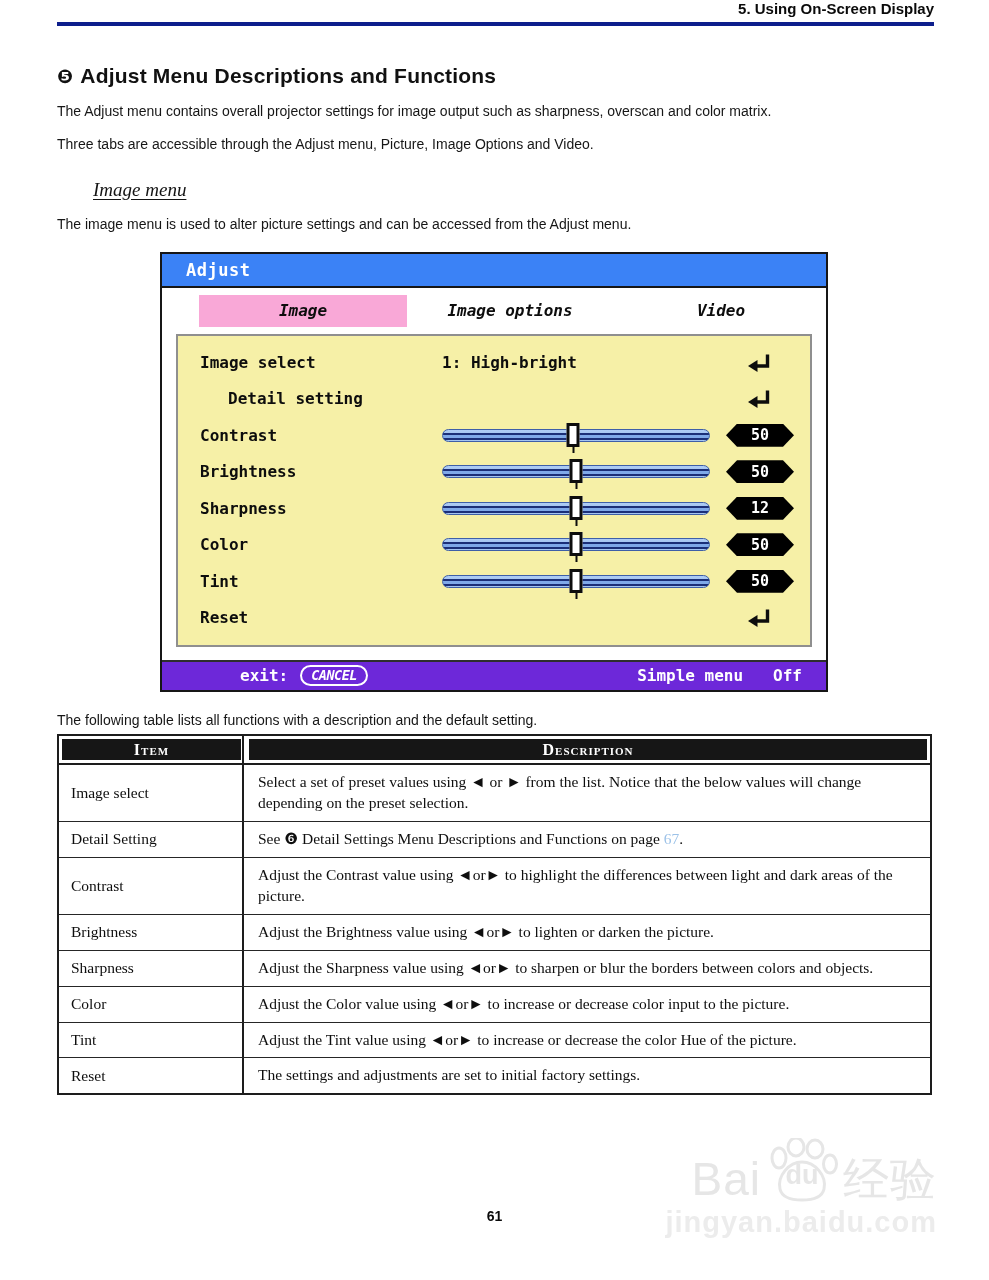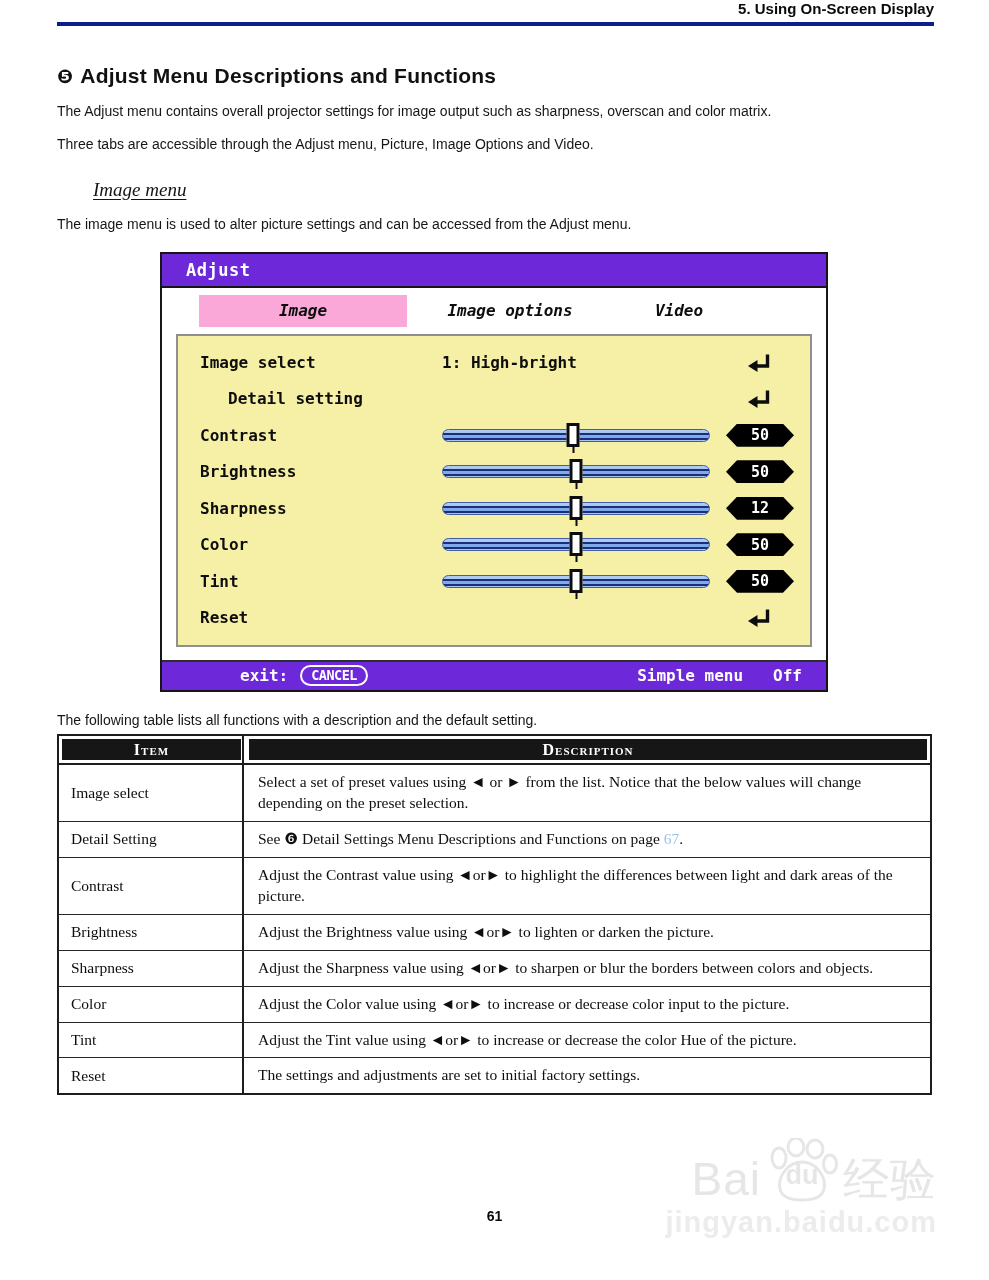--- a/index.html
+++ b/index.html
@@ -27,32 +27,32 @@
     font-style: italic; font-size: 19px; font-weight: normal;
     text-decoration: underline; text-underline-offset: 3px; color:#141414;
     display: inline-block;
   }
   .subintro { margin-top: 10px; }
 
   
   .osd { width: 668px; margin: 18px 0 0 103px; border: 2px solid #161616; background:#fff; }
   .osd, .osd * { font-family: "DejaVu Sans Mono", monospace; }
   .osd-titlebar {
-    height: 34px; background: #6d28d9; color: #fff;
+    height: 34px; background: #3b82f6; color: #fff;
     display: flex; align-items: center; padding-left: 24px;
     font-size: 17px; font-weight: bold; letter-spacing: .5px;
     border-bottom: 2px solid #161616;
   }
   .osd-white { background: #fff; padding-bottom: 13px; }
   .osd-tabs { position: relative; height: 46px; font-style: italic; }
   .tab { position: absolute; top: 7px; height: 32px; line-height: 32px; text-align: center;
          font-size: 16px; font-weight: bold; color: #0d0d0d; cursor: default; }
   .tab-active { left: 37px; width: 208px; background: #f9a8d7; }
   .tab-pos2 { left: 248px; width: 200px; }
-  .tab-pos3 { left: 437px; width: 160px; }
+  .tab-pos3 { left: 479px; width: 160px; }
 
   .osd-panel {
     margin: 0 14px; background: #f6f0a7;
     border: 2px solid #8f8f8f;
     padding: 8px 0 9px 0;
   }
   .osd-row { height: 36.5px; display: flex; align-items: center; padding-left: 22px; }
   .osd-row.indent { padding-left: 50px; }
   .osd-label { flex: 0 0 242px; font-size: 16px; font-weight: bold; color: #0d0d0d; }
   .osd-row.indent .osd-label { flex-basis: 214px; }
@@ -88,21 +88,21 @@
 
   .osd-footer {
     height: 30px; background: #6d28d9; border-top: 2px solid #2e2e2e;
     display: flex; align-items: center; padding: 0 22px;
     color: #fff; font-size: 16px; font-weight: bold;
   }
   .exit-label { margin-left: 56px; }
   .cancel-pill {
     margin-left: 12px; border: 2px solid #fff; border-radius: 11px;
     height: 21px; line-height: 17px; padding: 0 9px;
-    font-size: 13.5px; font-weight: bold; letter-spacing: -0.5px;
+    font-size: 13.5px; font-weight: bold; letter-spacing: -0.5px; font-style: italic;
   }
   .simple-menu-value { margin-left: 30px; margin-right: 2px; }
 
   
   .dtable {
     margin-top: 4px; width: 875px; border: 2px solid #1d1d1d;
     font-family: "Liberation Serif", "DejaVu Serif", serif; color: #0e0e0e;
   }
   .thead { display: flex; position: relative; border-bottom: 2px solid #1d1d1d; background: #fff; }
   .thead::after { content:''; position:absolute; left: 183px; top: 0; bottom: 0; width: 2px; background: #1d1d1d; }

